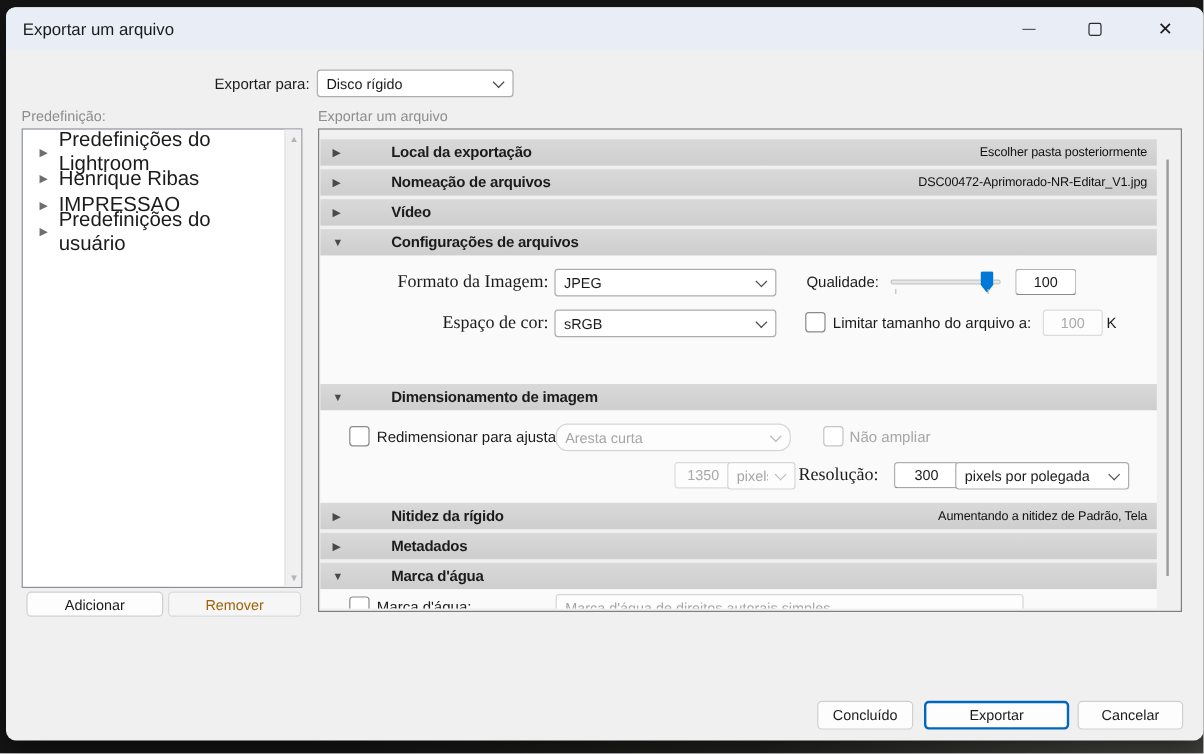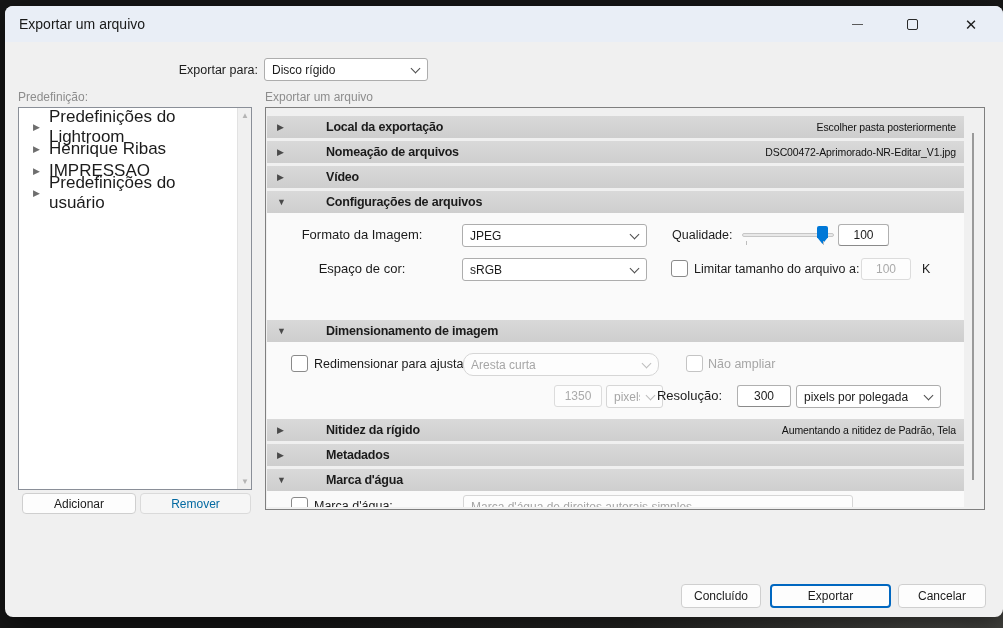--- a/index.html
+++ b/index.html
@@ -40,39 +40,39 @@
   
   .listbox { position:absolute; left:13px; top:101px; width:234px; height:383px; background:#fff; border:1px solid #8a8f98; }
   .tree-item { position:absolute; left:0; width:205px; height:22px; display:flex; align-items:center; cursor:default; }
   .tri { font-size:9px; color:#6e6e6e; margin-left:14px; }
   .tree-item .lbl { margin-left:9px; font-size:17px; }
   .lb-scroll { position:absolute; right:0; top:0; width:14px; height:100%; background:#f0f0f0; border-left:1px solid #e2e2e2; }
   .lb-arrow { position:absolute; left:0; width:14px; text-align:center; font-size:8px; color:#b4b4b4; }
 
   .btn { background:#fdfdfd; border:1px solid #cfcfcf; border-radius:4px; font-size:12px;
     display:flex; align-items:center; justify-content:center; position:absolute; cursor:default; color:#1b1b1b; }
-  .btn.disabled { background:#f6f6f6; border-color:#dadada; color:#0369a1; }
+  .btn.disabled { background:#f6f6f6; border-color:#dadada; color:#a16207; }
   .btn-add { left:17px; top:487px; width:114px; height:21px; }
   .btn-remove { left:135px; top:487px; width:111px; height:21px; }
 
   
   .panel { position:absolute; left:260px; top:101px; width:720px; height:403px; background:#f0f0f0; border:1px solid #7f7f7f; }
   .acc-header { position:absolute; left:1px; width:697px; height:22px;
     background:linear-gradient(#d9d9d9,#cecece); display:flex; align-items:center; }
   .acc-header .tri-h { font-size:9px; color:#4a4a4a; margin-left:10px; width:10px; }
   .acc-header .h-label { font-weight:bold; font-size:12.5px; letter-spacing:-0.2px; margin-left:8px; white-space:nowrap;padding-left:31px; }
   .acc-header .h-summary { margin-left:auto; margin-right:8px; font-size:10.5px; letter-spacing:-0.1px; color:#111; white-space:nowrap; }
   .acc-content { position:absolute; left:1px; width:697px; background:#fafafa; overflow:hidden; }
 
-  .form-label { position:absolute; text-align:center; font-size:13px; line-height:22px; white-space:nowrap; }
+  .form-label { position:absolute; text-align:right; font-size:15px; line-height:22px; white-space:nowrap;font-family:Liberation Serif, serif; }
   .plain-label { position:absolute; font-size:12.5px; line-height:22px; white-space:nowrap; }
   .plain-label.disabled { color:#a6a6a6; }
 
   .tinput { position:absolute; height:22px; background:#fff; border:1px solid #b0b0b0; border-bottom-color:#8a8a8a;
-    border-radius:3px; font-family:inherit; font-size:12px; color:#1b1b1b; text-align:center; outline:none; }
+    border-radius:3px; font-family:inherit; font-size:12px; color:#1b1b1b; text-align:center; outline:none;margin-left:8px; }
   .tinput.disabled { border-color:#dcdcdc; color:#aaaaaa; background:#fdfdfd; }
 
   .checkbox { position:absolute; width:17px; height:17px; background:#fff; border:1px solid #8a8a8a; border-radius:3px; }
   .checkbox.disabled { border-color:#c4c4c4; }
 
   .slider-track { position:absolute; height:4px; background:#e8e8e8; border:1px solid #c6c6c6; border-radius:2px; }
   .slider-handle { position:absolute; width:11px; height:18px; background:#0078d7; border-radius:2px 2px 1px 1px;
     clip-path:polygon(0 0,100% 0,100% 62%,50% 100%,0 62%); }
   .tick { position:absolute; width:1px; height:4px; background:#bdbdbd; }
 

